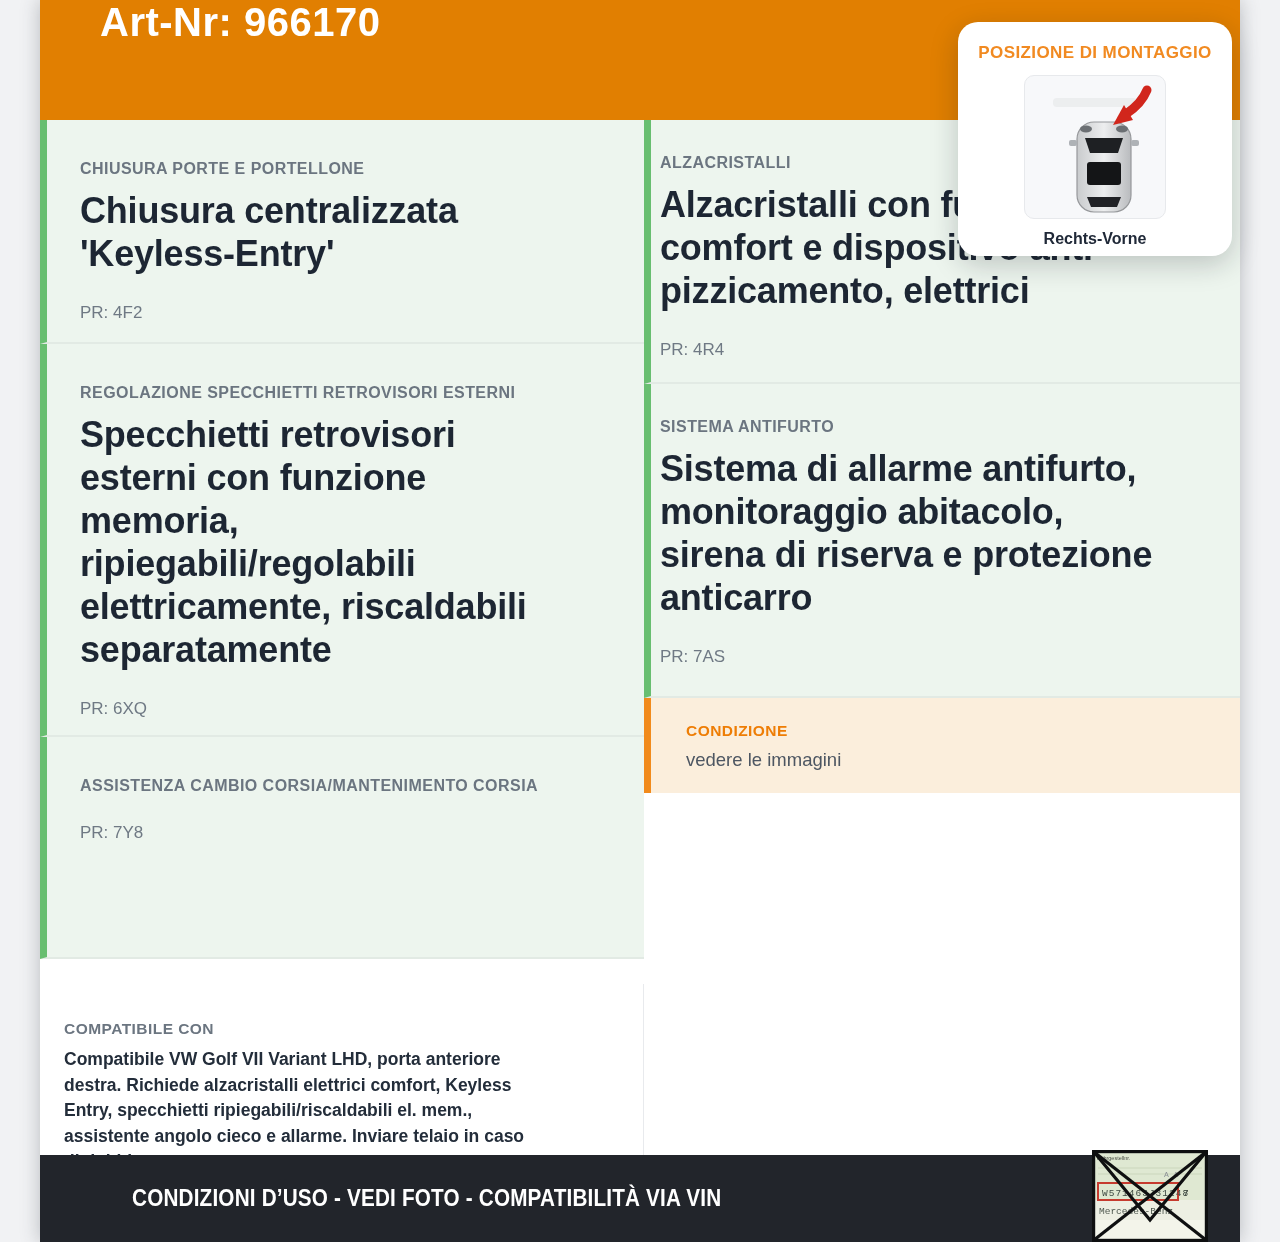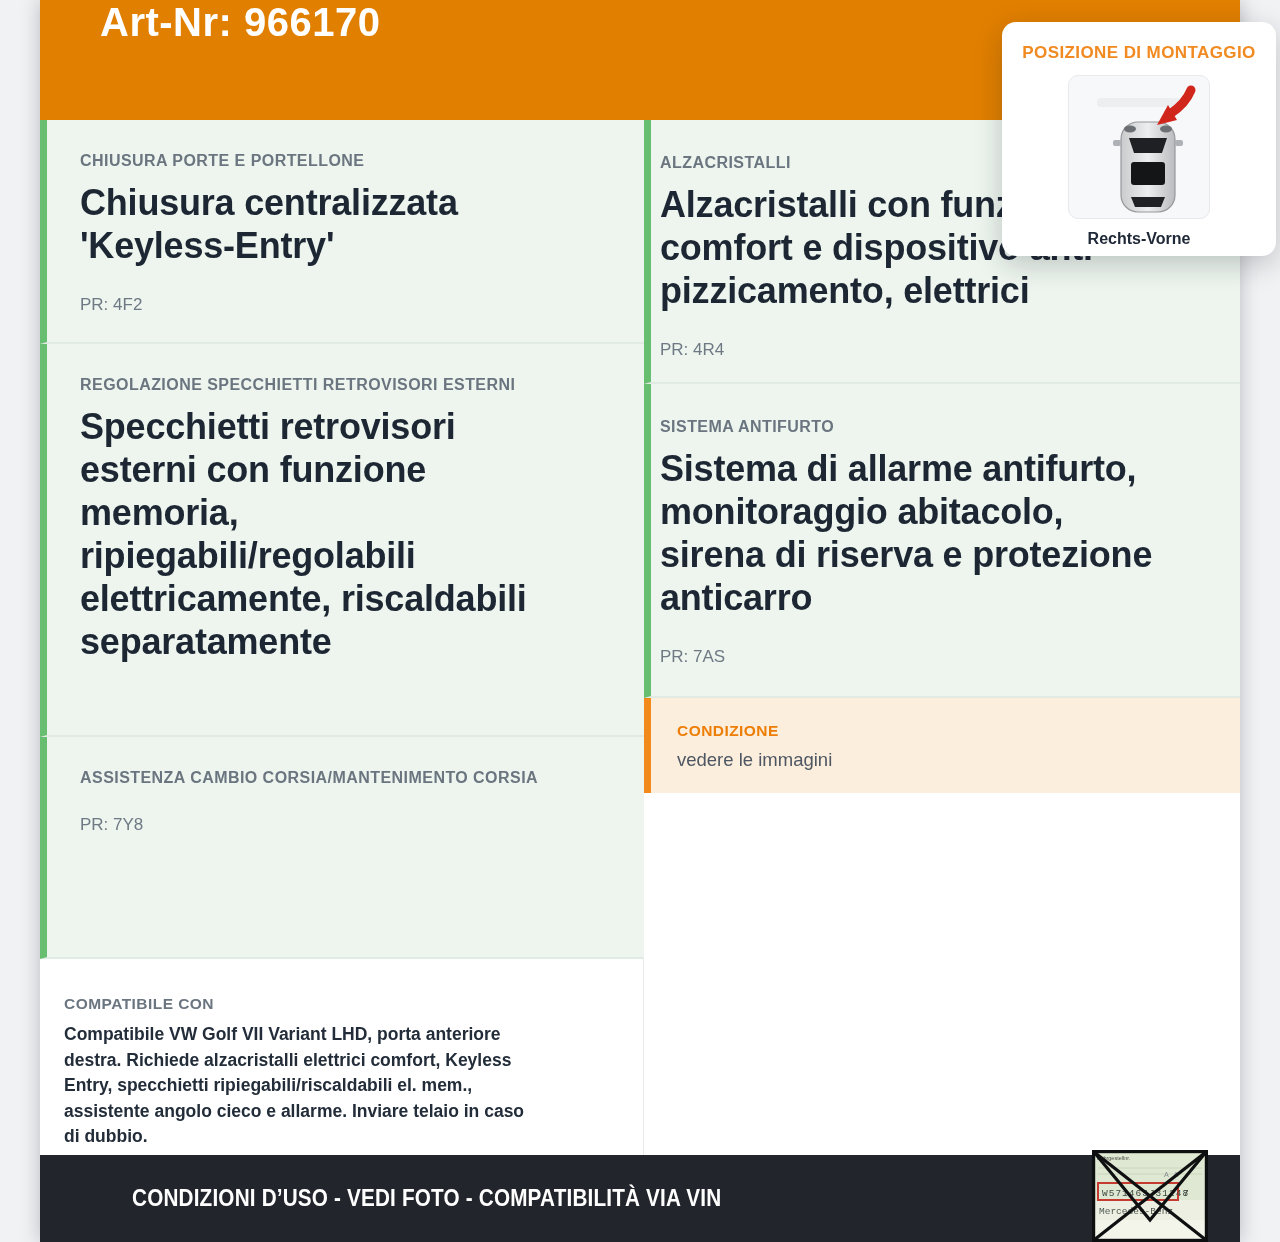--- a/index.html
+++ b/index.html
@@ -19,48 +19,47 @@
   }
   .banner h1{
     margin:0 0 0 60px;font-size:40px;font-weight:800;color:#FFFFFF;letter-spacing:.5px;
   }
   
   .col-left{position:absolute;left:0;top:120px;width:604px;}
   .col-right{position:absolute;left:604px;top:120px;width:596px;}
   .card{box-sizing:border-box;position:relative;}
   .card.green{
     background:#EDF5EE;border-left:7px solid #68BE70;
-    border-bottom:2px solid #E2EAE4;padding:32px 36px 0 33px;
+    border-bottom:2px solid #E2EAE4;padding:40px 36px 0 33px;
   }
   .col-right .card.green{padding:34px 30px 0 9px;}
   .card.white{
     background:#FFFFFF;padding:36px 34px 0 24px;border-right:1px solid #E8EAED;
   }
   .card.orange{
-    background:#FBEEDC;border-left:7px solid #F18A1B;padding:24px 30px 0 26px;
+    background:#FBEEDC;border-left:7px solid #F18A1B;padding:24px 30px 0 35px;
   }
   .cat{font-size:16px;font-weight:700;color:#6B7580;letter-spacing:.45px;}
   .cat.small{font-size:15.5px;}
   .cat.orange-text{color:#EE7D05;}
   .title{
     margin-top:11px;font-size:36px;line-height:43px;font-weight:700;
     color:#1D2633;letter-spacing:-.2px;white-space:pre-line;
   }
   .pr{margin-top:28px;font-size:17px;color:#6F7984;}
   .compat-body{
     margin-top:9px;font-size:17.5px;line-height:25.5px;font-weight:600;
     color:#232D3A;white-space:pre-line;
   }
   .cond-value{margin-top:9px;font-size:18.5px;color:#4D5662;}
   
   .overlay{
     position:absolute;left:918px;top:22px;width:274px;height:234px;z-index:6;
-    background:#FFFFFF;border-radius:14px;box-shadow:0 8px 28px rgba(20,24,30,.22);
+    background:#FFFFFF;border-radius:20px;box-shadow:0 8px 28px rgba(20,24,30,.22);
     text-align:center;
-    margin-left:44px;
   }
   .m-title{margin-top:21px;font-size:17px;font-weight:800;color:#F18A21;letter-spacing:.4px;}
   .imgbox{
     width:140px;height:142px;margin:12px auto 0;background:#F7F8FA;
     border:1px solid #E7E9EC;border-radius:10px;position:relative;overflow:hidden;
   }
   .m-pos{margin-top:11px;font-size:16px;font-weight:700;color:#202938;}
   
   .footer{
     position:absolute;left:0;top:1155px;width:1200px;height:87px;z-index:2;
@@ -89,26 +88,27 @@
       <div class="pr">PR: 4F2</div>
     </div>
     <div class="card green" style="height:393px;">
       <div class="cat">REGOLAZIONE SPECCHIETTI RETROVISORI ESTERNI</div>
       <div class="title">Specchietti retrovisori
 esterni con funzione
 memoria,
 ripiegabili/regolabili
 elettricamente, riscaldabili
 separatamente</div>
+      <div class="pr">PR: 6XQ</div>
     </div>
     <div class="card green" style="height:222px;">
       <div class="cat">ASSISTENZA CAMBIO CORSIA/MANTENIMENTO CORSIA</div>
       <div class="pr">PR: 7Y8</div>
     </div>
-    <div class="card white" style="height:196px;">
+    <div class="card white" style="height:196px;margin-top:25px;">
       <div class="cat small">COMPATIBILE CON</div>
       <div class="compat-body">Compatibile VW Golf VII Variant LHD, porta anteriore
 destra. Richiede alzacristalli elettrici comfort, Keyless
 Entry, specchietti ripiegabili/riscaldabili el. mem.,
 assistente angolo cieco e allarme. Inviare telaio in caso
 di dubbio.</div>
     </div>
   </div>
 
   <div class="col-right">

